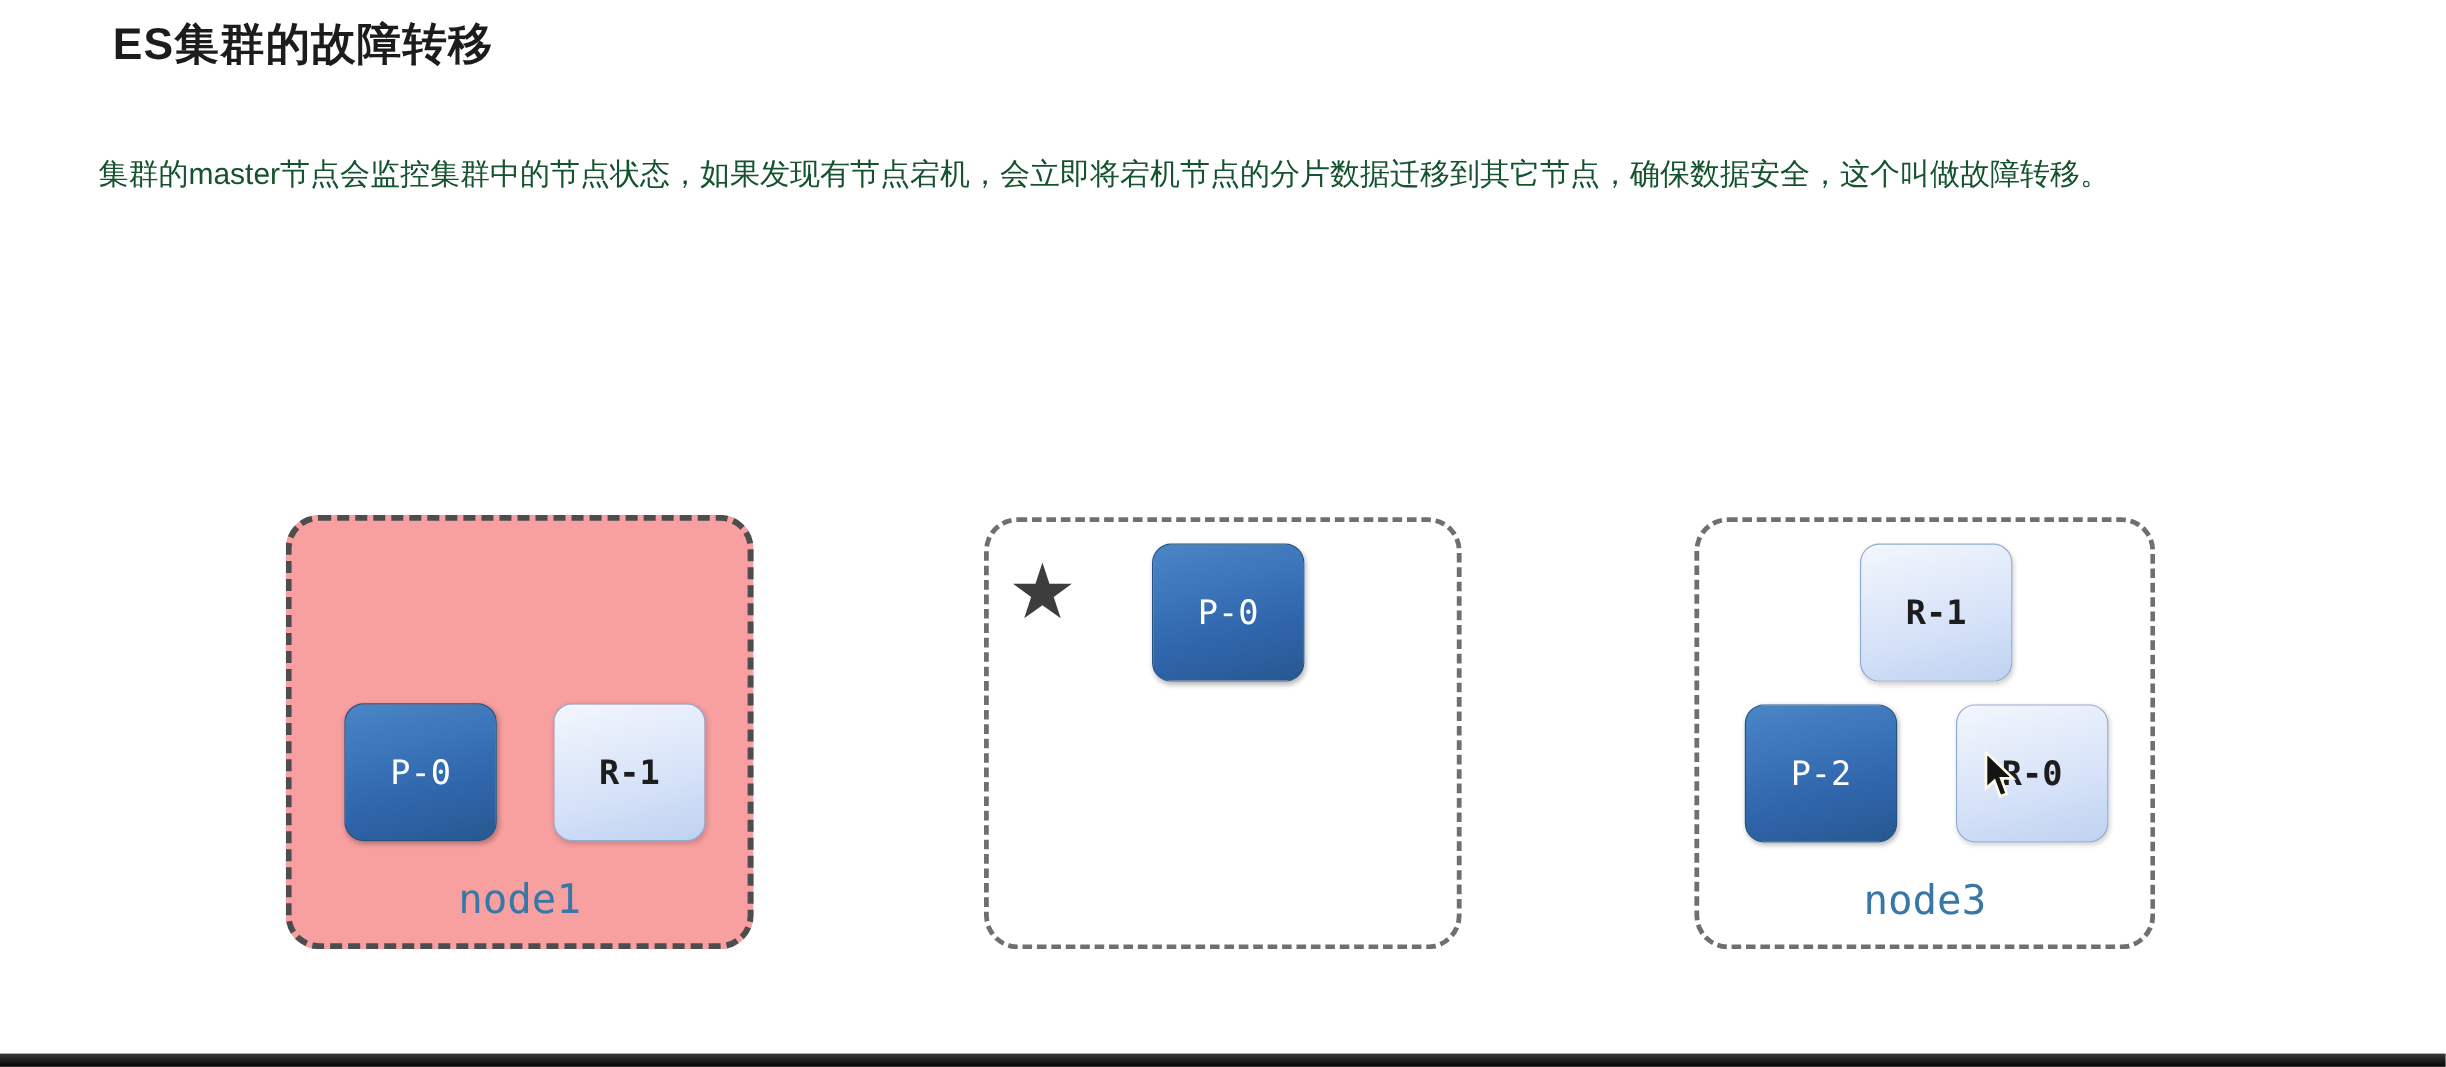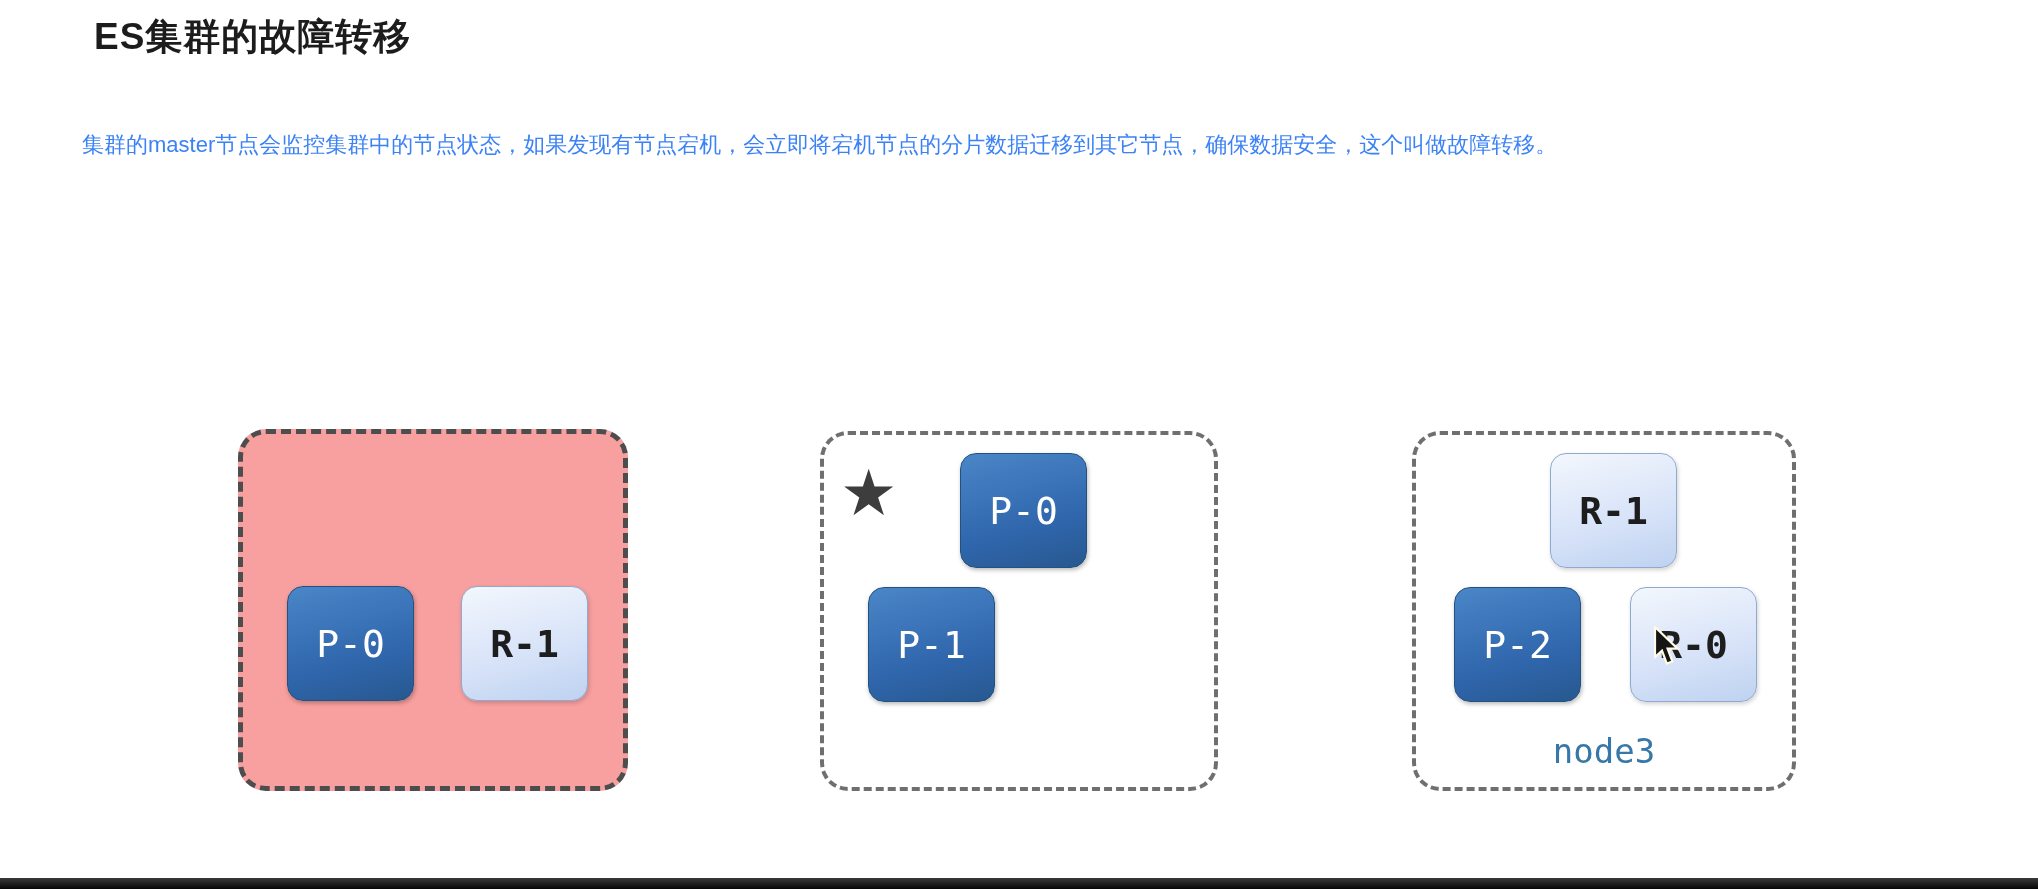--- a/index.html
+++ b/index.html
@@ -12,21 +12,21 @@
 
   .title {
     position: absolute; left: 94px; top: 12px;
     font-size: 37px; font-weight: bold; color: #1c1c1c;
     letter-spacing: 1px;
   }
 
   .paragraph {
     position: absolute; left: 82px; top: 112px;
     width: 1765px;
-    font-size: 22px; line-height: 66px; color: #3b82f6;
+    font-size: 25px; line-height: 66px; color: #14532d;
     text-align: justify;
   }
 
   .diagram { position: absolute; left: 0; top: 0; width: 2038px; height: 889px; }
 
   .node {
     position: absolute; box-sizing: border-box;
     border-radius: 28px;
   }
   .node.down {
@@ -35,21 +35,21 @@
   }
   .node.normal {
     background: #ffffff;
     border: 4px dashed #6f6f6f;
   }
 
   .shard {
     position: absolute; width: 127px; height: 115px;
     border-radius: 16px; box-sizing: border-box;
     display: flex; align-items: center; justify-content: center;
-    font-family: "DejaVu Sans Mono", monospace; font-size: 38px;
+    font-family: "DejaVu Sans Mono", monospace; font-size: 28px;
   }
   .shard.primary {
     background: linear-gradient(165deg, #4a86c8 0%, #2f65ab 65%, #27588f 100%);
     color: #ffffff;
     border: 1px solid #24527e;
     box-shadow: 1px 2px 4px rgba(0,0,0,.28);
   }
   .shard.replica {
     background: linear-gradient(165deg, #f3f7fd 0%, #d6e2f8 60%, #bed2f0 100%);
     color: #1d1d1d;
@@ -86,26 +86,26 @@
 
 <div class="title">ES集群的故障转移</div>
 
 <div class="paragraph">集群的master节点会监控集群中的节点状态，如果发现有节点宕机，会立即将宕机节点的分片数据迁移到其它节点，确保数据安全，这个叫做故障转移。</div>
 
 <div class="diagram">
 
   <div class="node down" style="left:238px; top:429px; width:390px; height:362px;">
     <div class="shard primary pos-left">P-0</div>
     <div class="shard replica pos-right">R-1</div>
+    <div class="node-label">node1</div>
   </div>
 
   <div class="node normal" style="left:820px; top:431px; width:398px; height:360px;">
     <div class="star">★</div>
     <div class="shard primary pos-top">P-0</div>
-    <div class="shard primary pos-left">P-1</div>
   </div>
 
   <div class="node normal" style="left:1412px; top:431px; width:384px; height:360px;">
     <div class="shard replica pos-top" style="left:134px;">R-1</div>
     <div class="shard primary pos-left" style="left:38px;">P-2</div>
     <div class="shard replica pos-right" style="left:214px;">R-0</div>
     <div class="node-label">node3</div>
   </div>
 
   <svg class="cursor" width="34" height="42" viewBox="0 0 17 21">

